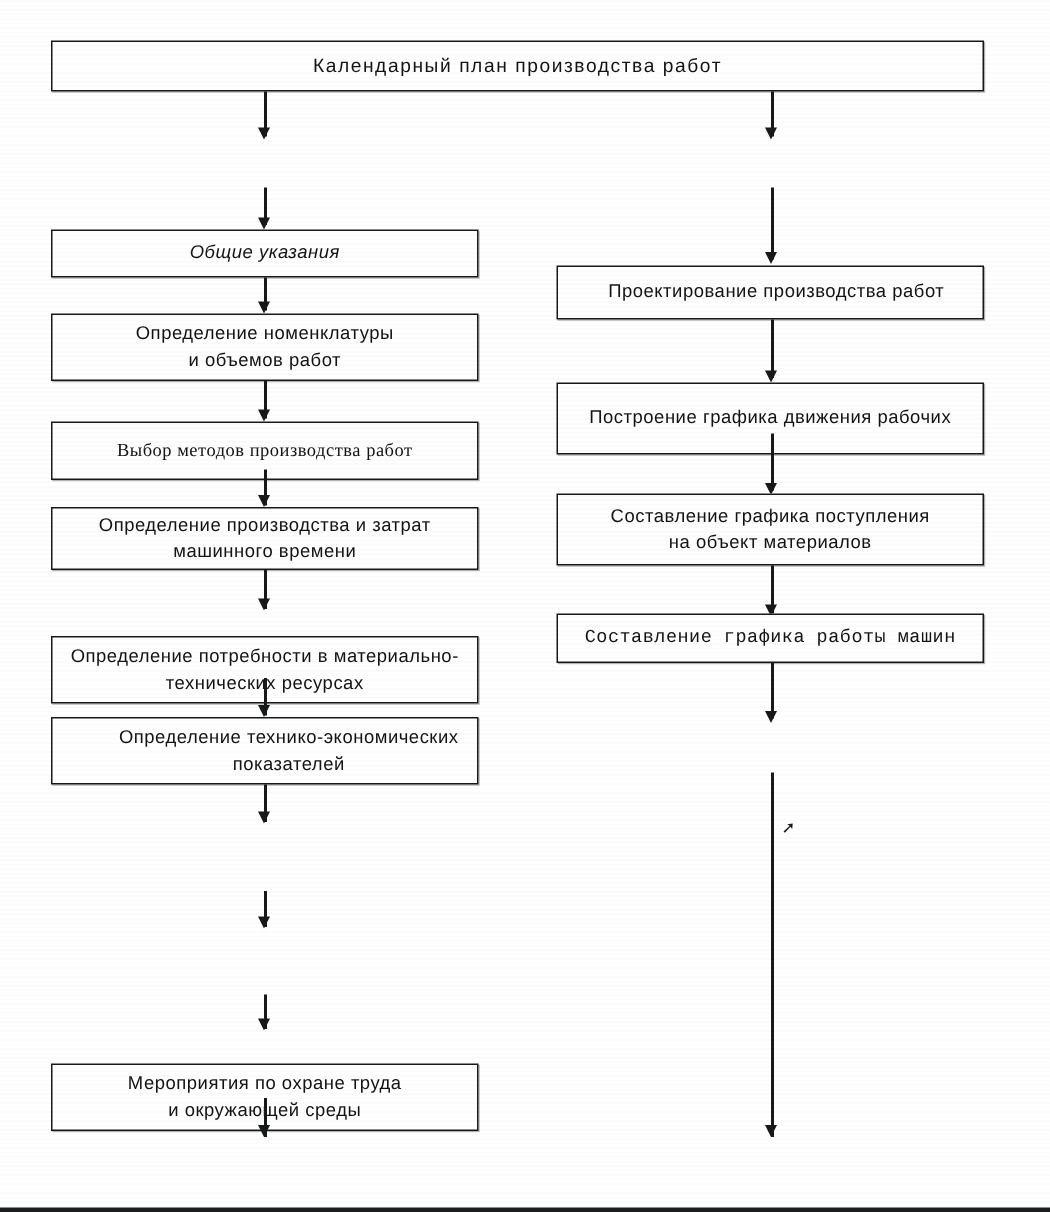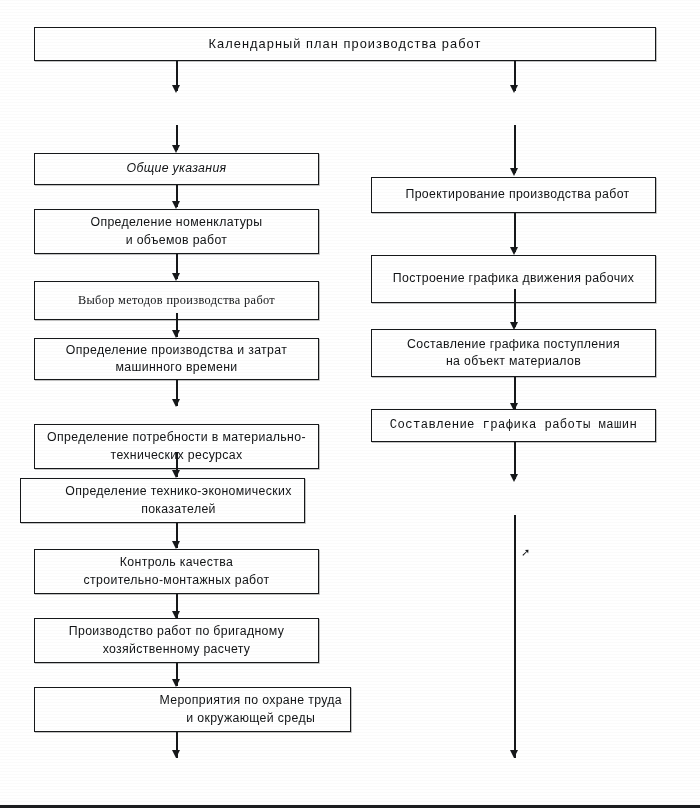--- a/index.html
+++ b/index.html
@@ -131,45 +131,37 @@
   <div class="arrowhead" style="left:172.4px; top:399px;"></div>
 
   <div class="node" style="left:34px; top:424px; width:285px; height:45px;">
     <span class="txt">Определение потребности в материально-
 технических ресурсах</span>
   </div>
 
   <div class="vline" style="left:176px; top:452px; height:25px;"></div>
   <div class="arrowhead" style="left:172.4px; top:470px;"></div>
 
-  <div class="node" style="left:20px; top:478px; width:285px; height:45px;padding-left:40px;">
+  <div class="node" style="left:34px; top:478px; width:285px; height:45px;padding-left:40px;">
     <span class="txt">Определение технико-экономических
 показателей</span>
   </div>
 
   <div class="vline" style="left:176px; top:523px; height:25px;"></div>
   <div class="arrowhead" style="left:172.4px; top:541px;"></div>
 
-  <div class="node" style="left:34px; top:549px; width:285px; height:45px;">
-    <span class="txt">Контроль качества
-строительно-монтажных работ</span>
-  </div>
 
   <div class="vline" style="left:176px; top:594px; height:24px;"></div>
   <div class="arrowhead" style="left:172.4px; top:611px;"></div>
 
-  <div class="node" style="left:34px; top:618px; width:285px; height:45px;">
-    <span class="txt">Производство работ по бригадному
-хозяйственному расчету</span>
-  </div>
 
   <div class="vline" style="left:176px; top:663px; height:23px;"></div>
   <div class="arrowhead" style="left:172.4px; top:679px;"></div>
 
-  <div class="node" style="left:34px; top:687px; width:317px; height:45px;justify-content:flex-end;">
+  <div class="node" style="left:34px; top:709px; width:285px; height:45px;">
     <span class="txt">Мероприятия по охране труда
 и окружающей среды</span>
   </div>
 
   <div class="vline" style="left:176px; top:732px; height:26px;"></div>
   <div class="arrowhead" style="left:172.4px; top:750px;"></div>
 
 
   <div class="vline" style="left:514px; top:125px; height:48px;"></div>
   <div class="arrowhead" style="left:510.4px; top:168px;"></div>

